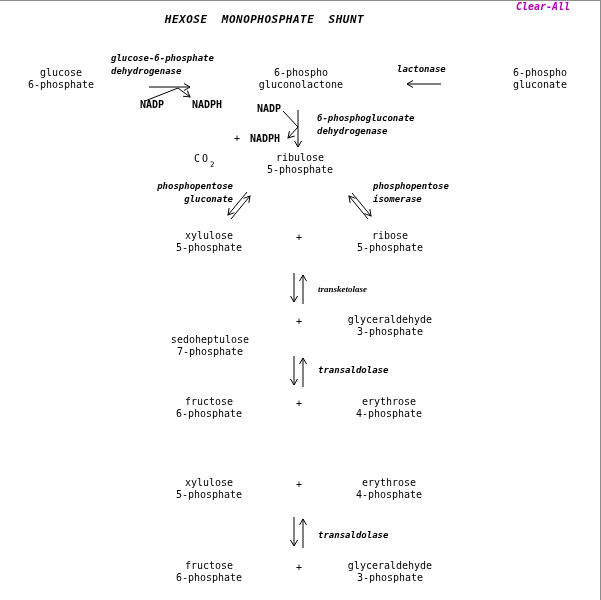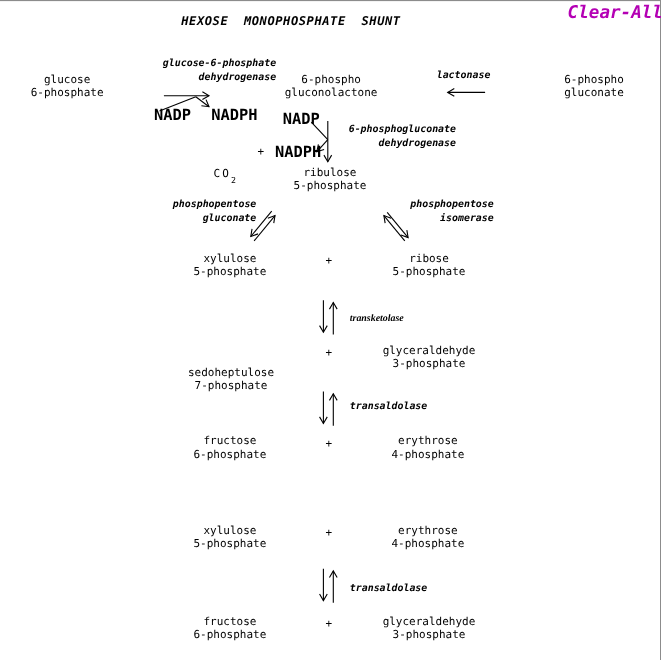--- a/index.html
+++ b/index.html
@@ -3,32 +3,32 @@
 <meta charset="utf-8">
 <style>
   html,body{margin:0;padding:0;}
   body{
     width:601px;height:600px;position:relative;overflow:hidden;
     background:#ffffff;color:#000000;
     font-family:"DejaVu Sans Mono", monospace;
   }
   .frame{position:absolute;left:0;top:0;width:600px;height:600px;
     border-top:1px solid #8c8c8c;border-right:1px solid #8c8c8c;pointer-events:none;}
-  .abs{position:absolute;white-space:nowrap;text-align:right;}
+  .abs{position:absolute;white-space:nowrap;}
   .title{
     left:0;top:13px;width:529px;text-align:center;
     font-size:11px;font-weight:bold;font-style:italic;white-space:pre;letter-spacing:0.5px;
   }
   .clear{
-    left:516px;top:1px;width:62px;text-align:right;
-    font-size:16px;font-weight:bold;font-style:italic;color:#b400b4;cursor:pointer;
+    left:516px;top:1px;width:62px;text-align:left;
+    font-size:10px;font-weight:bold;font-style:italic;color:#b400b4;cursor:pointer;
   }
   .cmp{font-size:10px;line-height:12px;text-align:center;width:140px;}
   .enz{font-size:9px;line-height:13px;font-weight:bold;font-style:italic;}
-  .cof{font-size:14px;line-height:10px;font-weight:bold;}
+  .cof{font-size:10px;line-height:10px;font-weight:bold;}
   .plus{font-size:10px;line-height:12px;width:16px;text-align:center;}
   .co2{font-size:10px;line-height:12px;letter-spacing:2px;margin-top:20px;}
   .co2 sub{font-size:7.5px;letter-spacing:0;position:relative;top:2px;}
   svg.arrows{position:absolute;left:0;top:0;pointer-events:none;}
 </style>
 </head>
 <body>
 
 <div class="frame"></div>
 

